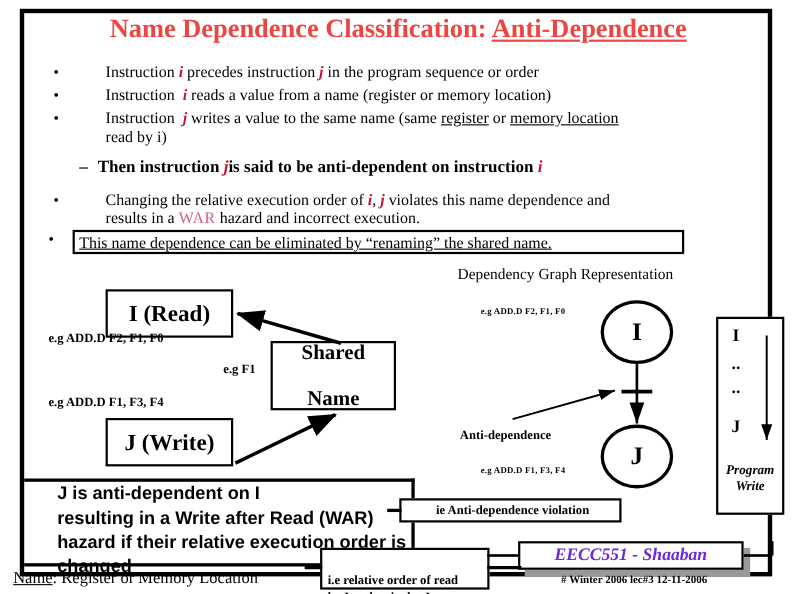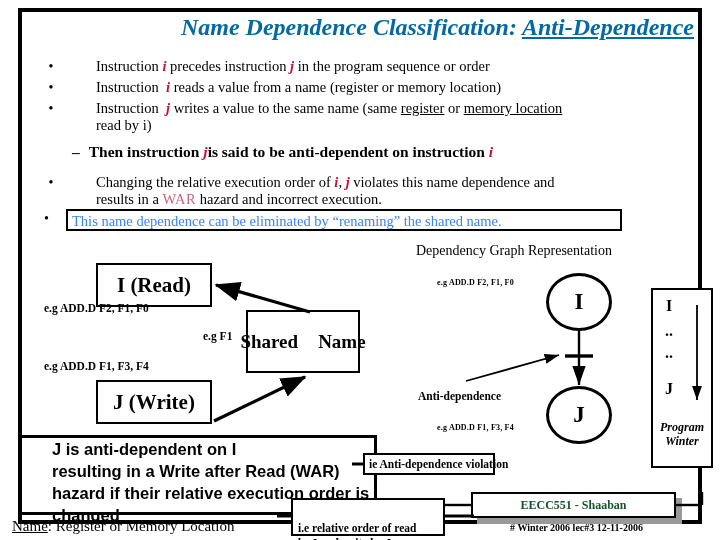--- a/index.html
+++ b/index.html
@@ -26,28 +26,27 @@
     height: 516px;
     border: 4px solid #000;
     box-sizing: border-box;
   }
   
   #title {
     position: absolute;
     left: 30px;
     top: 14px;
     width: 664px;
-    text-align: right;
+    text-align: center;
     font-family: "Liberation Serif", serif;
     font-weight: bold;
     font-size: 24px;
-    color: #0369a1;
+    color: #ef4444;
     letter-spacing: 0px;
     white-space: nowrap;
-    font-style: italic;
   }
   #title .u { text-decoration: underline; }
 
   
   .bullet-row {
     position: absolute;
     font-family: "Liberation Serif", serif;
     font-size: 14.5px;
     color: #000;
     line-height: 17px;
@@ -94,24 +93,25 @@
   #renaming-box {
     position: absolute;
     left: 66px;
     top: 209px;
     width: 556px;
     height: 22px;
     border: 2px solid #000;
     box-sizing: border-box;
     font-family: "Liberation Serif", serif;
     font-size: 14.5px;
-    color: #3b82f6;
+    color: #000000;
     padding: 2px 0 0 4px;
     white-space: nowrap;
     background: #fff;
+    text-decoration: underline;
   }
   #renaming-dot {
     position: absolute;
     left: 44px;
     top: 211px;
     font-size: 14px;
   }
 
   
   .diag-box {
@@ -130,21 +130,21 @@
     left: 96px; top: 263px; width: 116px; height: 44px;
     font-size: 21px;
   }
   #box-jwrite {
     left: 96px; top: 380px; width: 116px; height: 44px;
     font-size: 21px;
   }
   #box-shared {
     left: 246px; top: 310px; width: 114px; height: 63px;
     font-size: 19px;
-    flex-direction: row;
+    flex-direction: column;
     line-height: 22px;
     gap: 20px;
   }
   .eg-label {
     position: absolute;
     font-family: "Liberation Serif", serif;
     font-weight: bold;
     font-size: 11.5px;
     color: #000;
     white-space: nowrap;
@@ -268,24 +268,25 @@
   .callout {
     position: absolute;
     border: 2px solid #000;
     box-sizing: border-box;
     background: #fff;
     font-family: "Liberation Serif", serif;
     font-weight: bold;
     color: #000;
   }
   #callout-violation {
-    left: 363px; top: 453px; width: 132px; height: 22px;
+    left: 363px; top: 453px; width: 202px; height: 22px;
     font-size: 11.5px;
     padding: 3px 0 0 4px;
     white-space: nowrap;
+    text-align: center;
   }
   #callout-relorder {
     left: 291px; top: 498px; width: 154px; height: 38px;
     font-size: 11.5px;
     padding: 21px 0 0 5px;
     line-height: 15px;
   }
 
   
   #footer-shadow {
@@ -299,22 +300,23 @@
     left: 471px; top: 492px;
     width: 205px; height: 26px;
     background: #ffffff;
     border: 2px solid #000;
     box-sizing: border-box;
     display: flex;
     align-items: center;
     justify-content: center;
     font-family: "Liberation Serif", serif;
     font-weight: bold;
-    font-size: 12px;
-    color: #14532d;
+    font-size: 16px;
+    color: #6d28d9;
+    font-style: italic;
   }
   #footer-sub {
     position: absolute;
     left: 471px; top: 522px;
     width: 211px;
     text-align: center;
     font-family: "Liberation Serif", serif;
     font-weight: bold;
     font-size: 10px;
     color: #000;
@@ -393,21 +395,21 @@
   <div class="small-eg" id="small-eg-j">e.g  ADD.D  F1, F3, F4</div>
   <div id="anti-dep-label">Anti-dependence</div>
 
   <div id="prog-order-box"></div>
   <div class="po-label" id="po-i">I</div>
   <div class="po-label" id="po-d1">..</div>
   <div class="po-label" id="po-d2">..</div>
   <div class="po-label" id="po-j">J</div>
   <div class="po-label" id="po-text">
     <span>Program</span><br>
-    <span>Winter</span>
+    <span>Write</span>
   </div>
 
   <div id="conclusion-box"></div>
   <div id="conclusion-text">
     <span>J is anti-dependent on I</span><br>
     <span>resulting in a Write after Read (WAR)</span><br>
     <span>hazard if their relative execution order is changed</span>
   </div>
 
   <div id="name-line">

